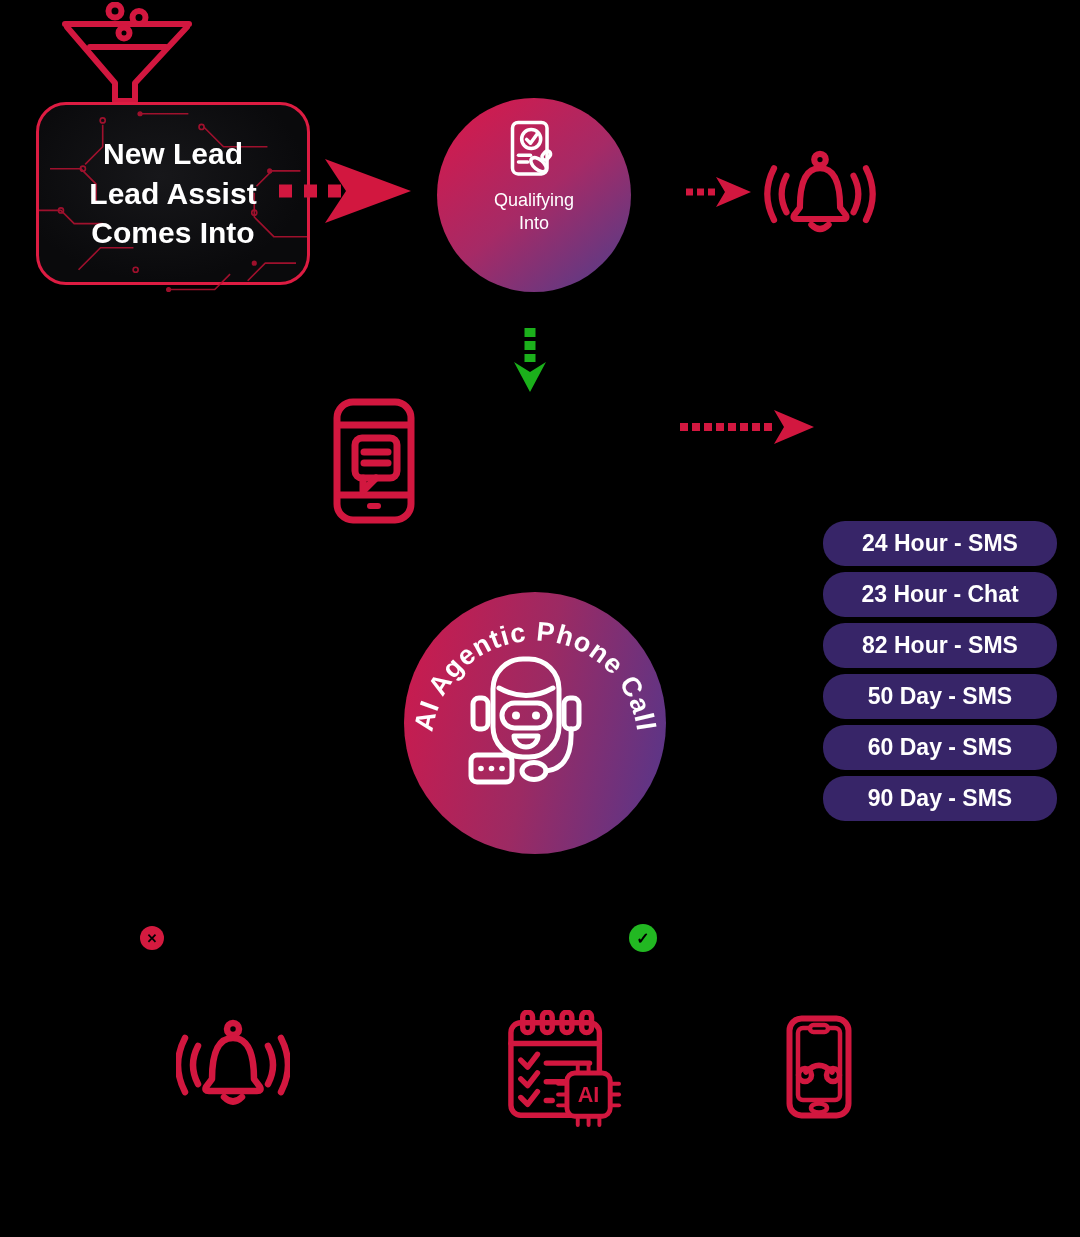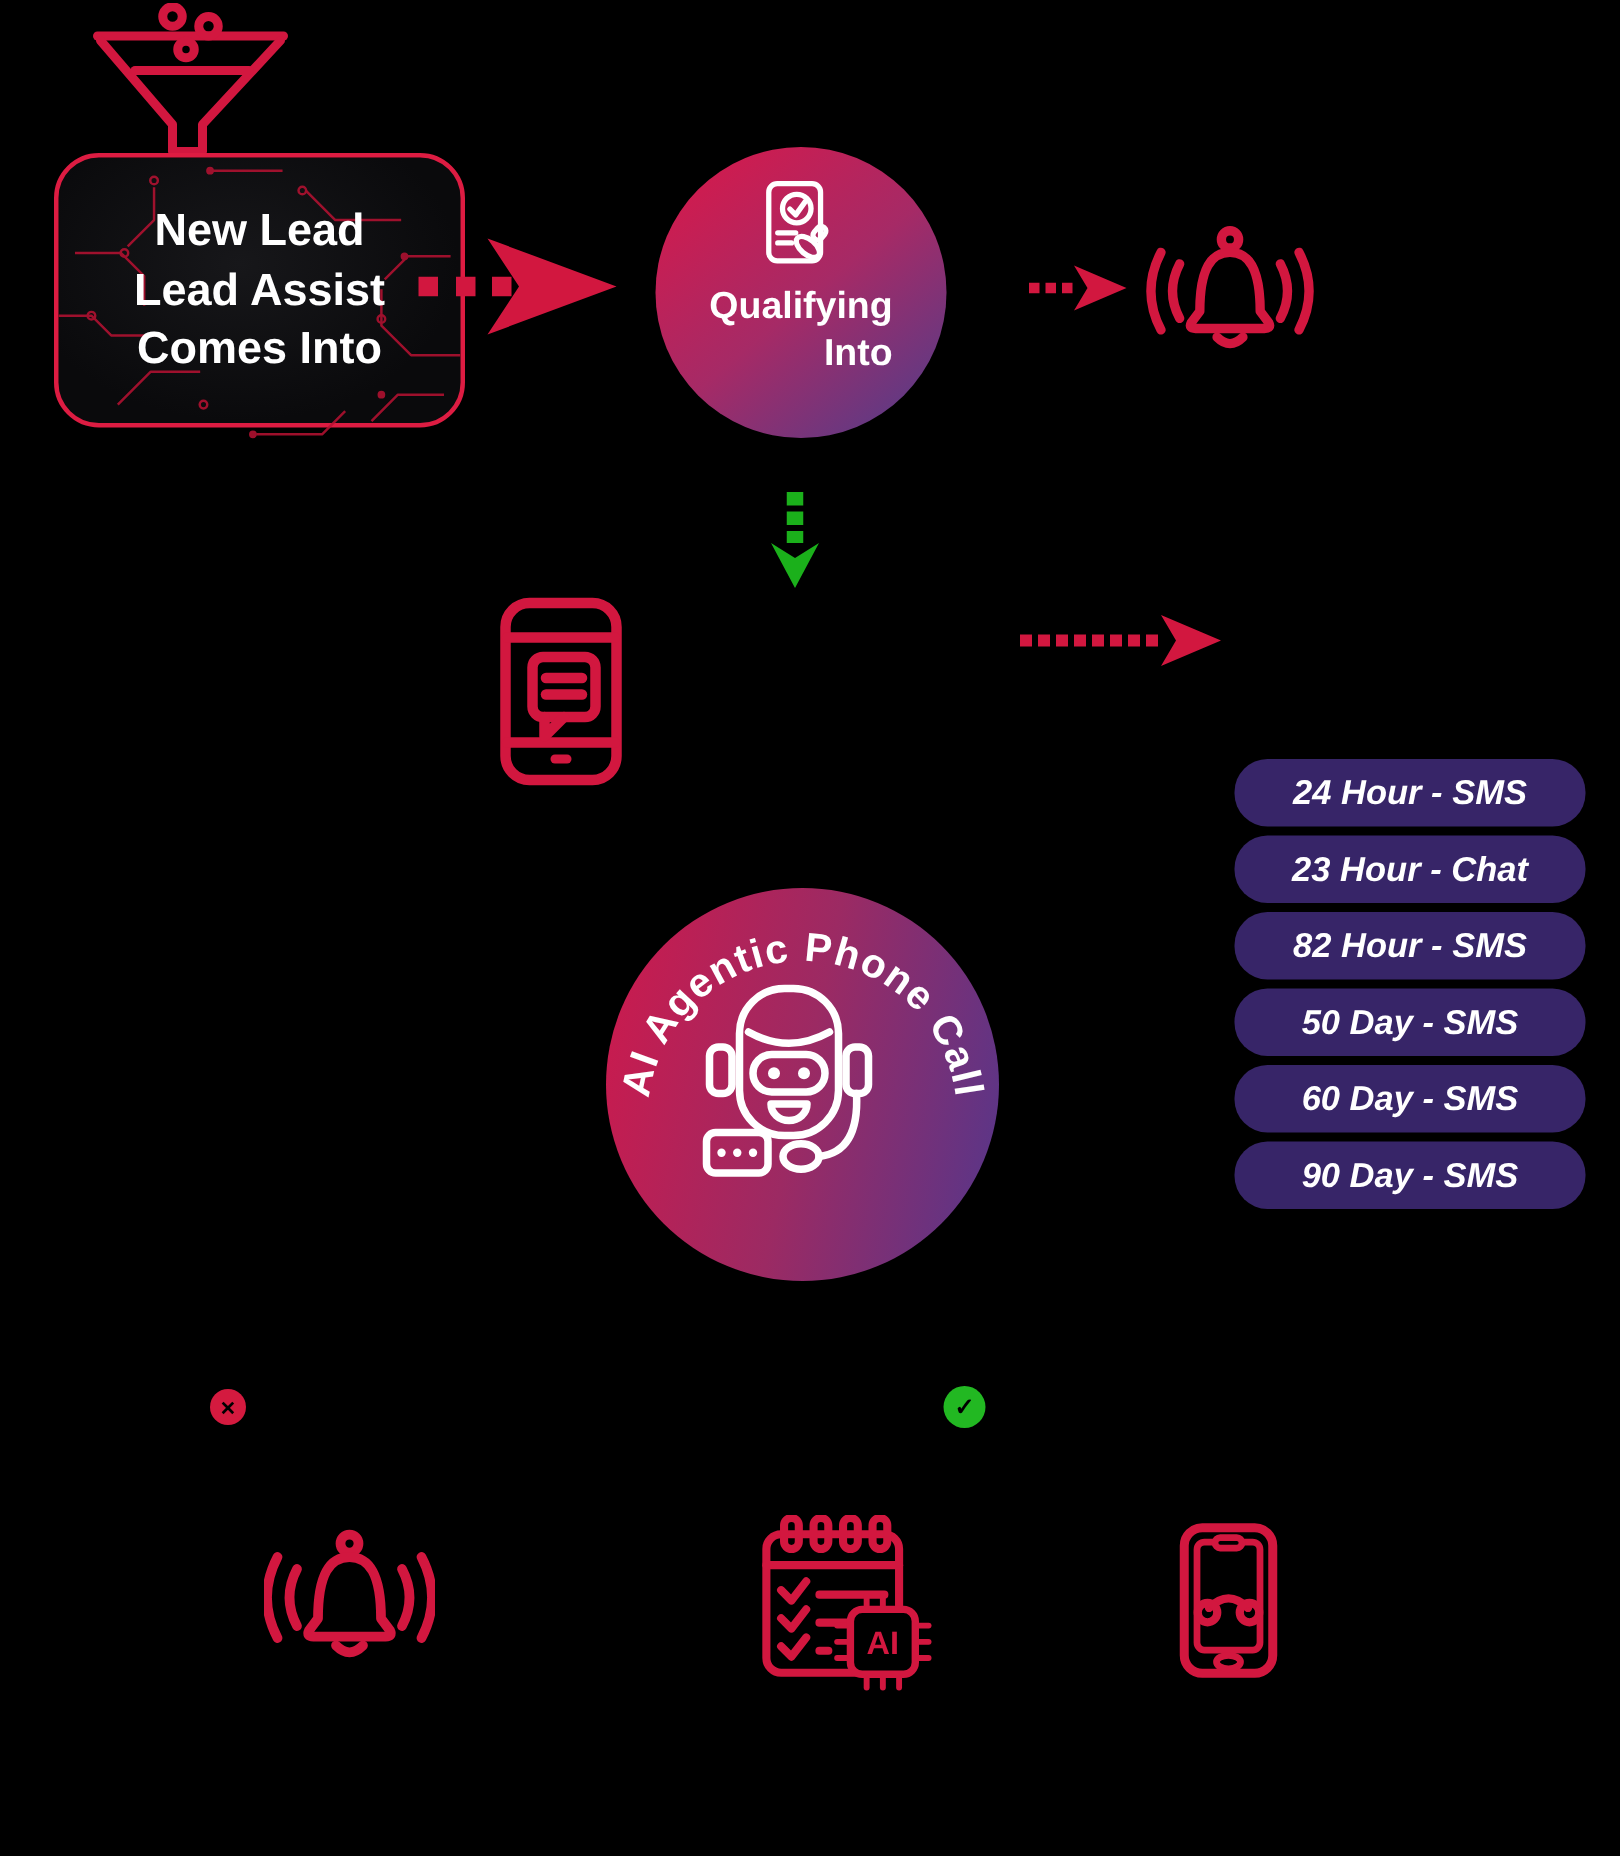--- a/index.html
+++ b/index.html
@@ -12,28 +12,28 @@
             border-radius:30px;background:radial-gradient(ellipse at 45% 40%,#17171a 0%,#0a0a0c 70%);
             box-sizing:border-box;display:flex;align-items:center;justify-content:center;margin-left:28px;}
   .lead-box .circuit{position:absolute;inset:0;border-radius:26px;overflow:hidden;}
   .lead-box .txt{position:relative;z-index:2;color:#fff;font-weight:bold;font-size:30px;
                  line-height:1.32;text-align:center;}
 
   
   .qualify-node{left:437px;top:98px;width:194px;height:194px;border-radius:50%;
                 background:linear-gradient(140deg,#d6194b 5%,#a62a66 52%,#4c3e8c 100%);
                 display:flex;flex-direction:column;align-items:center;padding-top:22px;box-sizing:border-box;}
-  .qualify-node .txt{margin-top:7px;color:#fff;font-weight:bold;font-size:25px;line-height:1.25;text-align:right;}
+  .qualify-node .txt{margin-top:7px;color:#fff;font-weight:normal;font-size:18px;line-height:1.25;text-align:center;}
   .ai-node{left:404px;top:592px;width:262px;height:262px;border-radius:50%;
            background:linear-gradient(102deg,#cc1a4d 2%,#9c2a63 50%,#56368a 98%);}
   .ai-node svg{display:block;}
   .arc-label{font-weight:bold;font-size:27px;fill:#fff;letter-spacing:1px;}
 
   
-  .pills{left:823px;top:506px;width:234px;display:flex;flex-direction:column;gap:6px;font-style:italic;}
+  .pills{left:823px;top:521px;width:234px;display:flex;flex-direction:column;gap:6px;}
   .pill{height:45px;border-radius:22px;background:#372568;color:#fff;font-weight:bold;
         font-size:23px;display:flex;align-items:center;justify-content:center;}
 
   
   .badge{border-radius:50%;display:flex;align-items:center;justify-content:center;
          color:#000;font-weight:bold;}
   .badge.fail{left:140px;top:926px;width:24px;height:24px;background:#d41a3f;font-size:13px;}
   .badge.ok{left:629px;top:924px;width:28px;height:28px;background:#22b822;font-size:16px;}
 
   .ic-red{stroke:#d2173f;fill:none;stroke-linecap:round;stroke-linejoin:round;}

